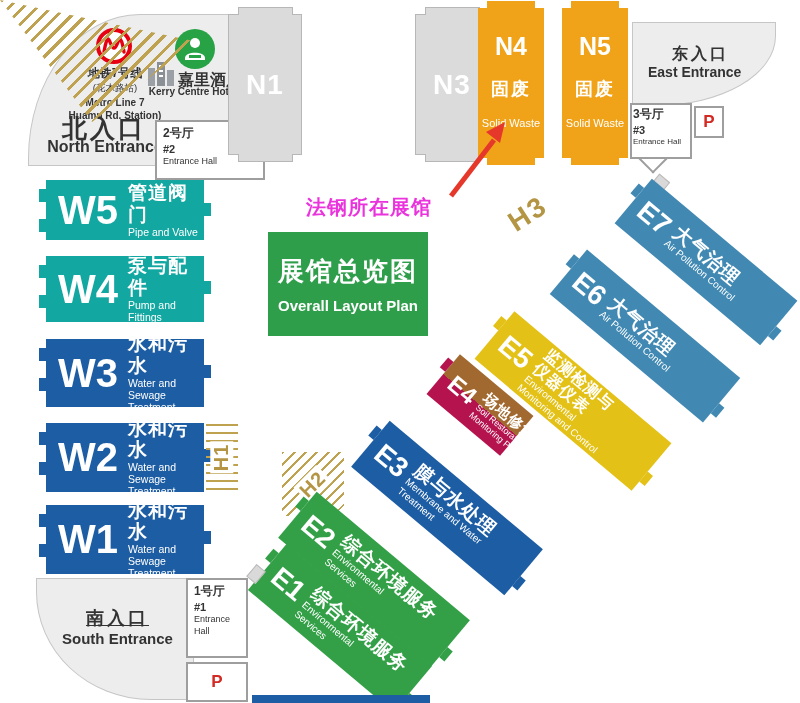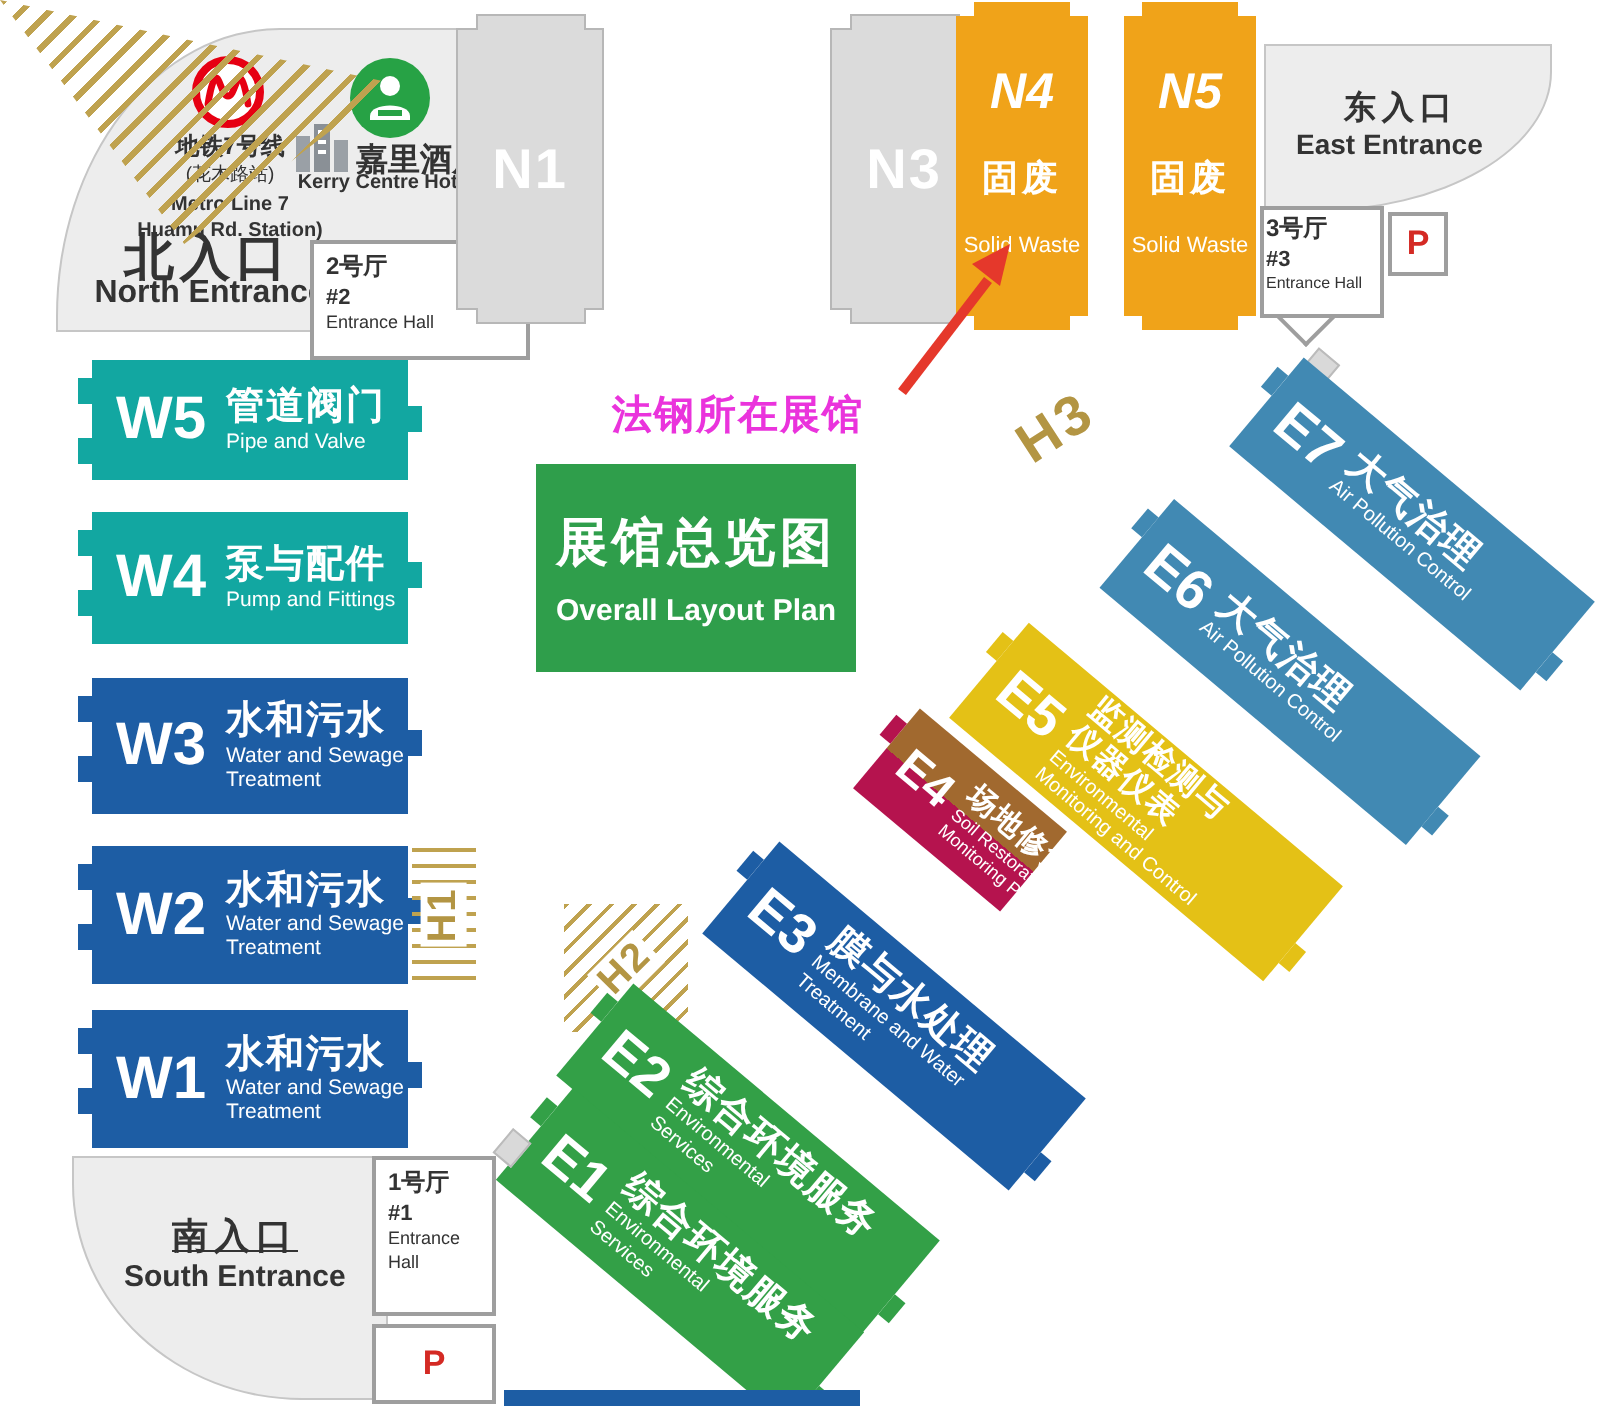--- a/index.html
+++ b/index.html
@@ -42,31 +42,31 @@
   .gray-hall::before{top:-8px;border-bottom:none;}
   .gray-hall::after{bottom:-8px;border-top:none;}
   .gid{color:#fff;font-weight:bold;font-size:28px;letter-spacing:1px;}
 
   
   .n4hall{position:absolute;background:#f0a319;color:#fff;display:flex;flex-direction:column;
           align-items:center;padding-top:24px;gap:16px;box-sizing:border-box;}
   .n4hall::before,.n4hall::after{content:"";position:absolute;left:14%;width:72%;height:7px;background:#f0a319;}
   .n4hall::before{top:-7px;}
   .n4hall::after{bottom:-7px;}
-  .nid{font-size:25px;font-weight:bold;font-style:italic;}
+  .nid{font-size:25px;font-weight:bold;}
   .ncn{font-size:18px;font-weight:bold;letter-spacing:2px;}
   .nen{font-size:11px;}
 
   
   .wbar{position:absolute;left:46px;width:158px;background:var(--c);color:#fff;display:flex;
         align-items:center;gap:10px;padding-left:12px;box-sizing:border-box;}
   .wbar::before{content:"";position:absolute;left:-7px;top:9px;width:7px;height:13px;
         background:var(--c);box-shadow:0 30px 0 var(--c);}
   .wbar::after{content:"";position:absolute;right:-7px;top:38%;width:7px;height:13px;background:var(--c);}
-  .wid{font-size:30px;font-weight:bold;}
+  .wid{font-size:40px;font-weight:bold;}
   .wtxt{display:flex;flex-direction:column;line-height:1.15;}
   .wcn{font-size:19px;font-weight:bold;letter-spacing:1px;}
   .wen{font-size:10.5px;}
   .teal{--c:#12a7a1;}
   .wblue{--c:#1d5da4;}
 
   
   .ebar{position:absolute;background:var(--c);color:#fff;display:flex;align-items:center;gap:7px;
         padding-left:10px;box-sizing:border-box;transform:translate(-50%,-50%) rotate(40deg);}
   .ebar::before{content:"";position:absolute;left:-7px;top:20%;width:7px;height:13px;background:var(--c);}

